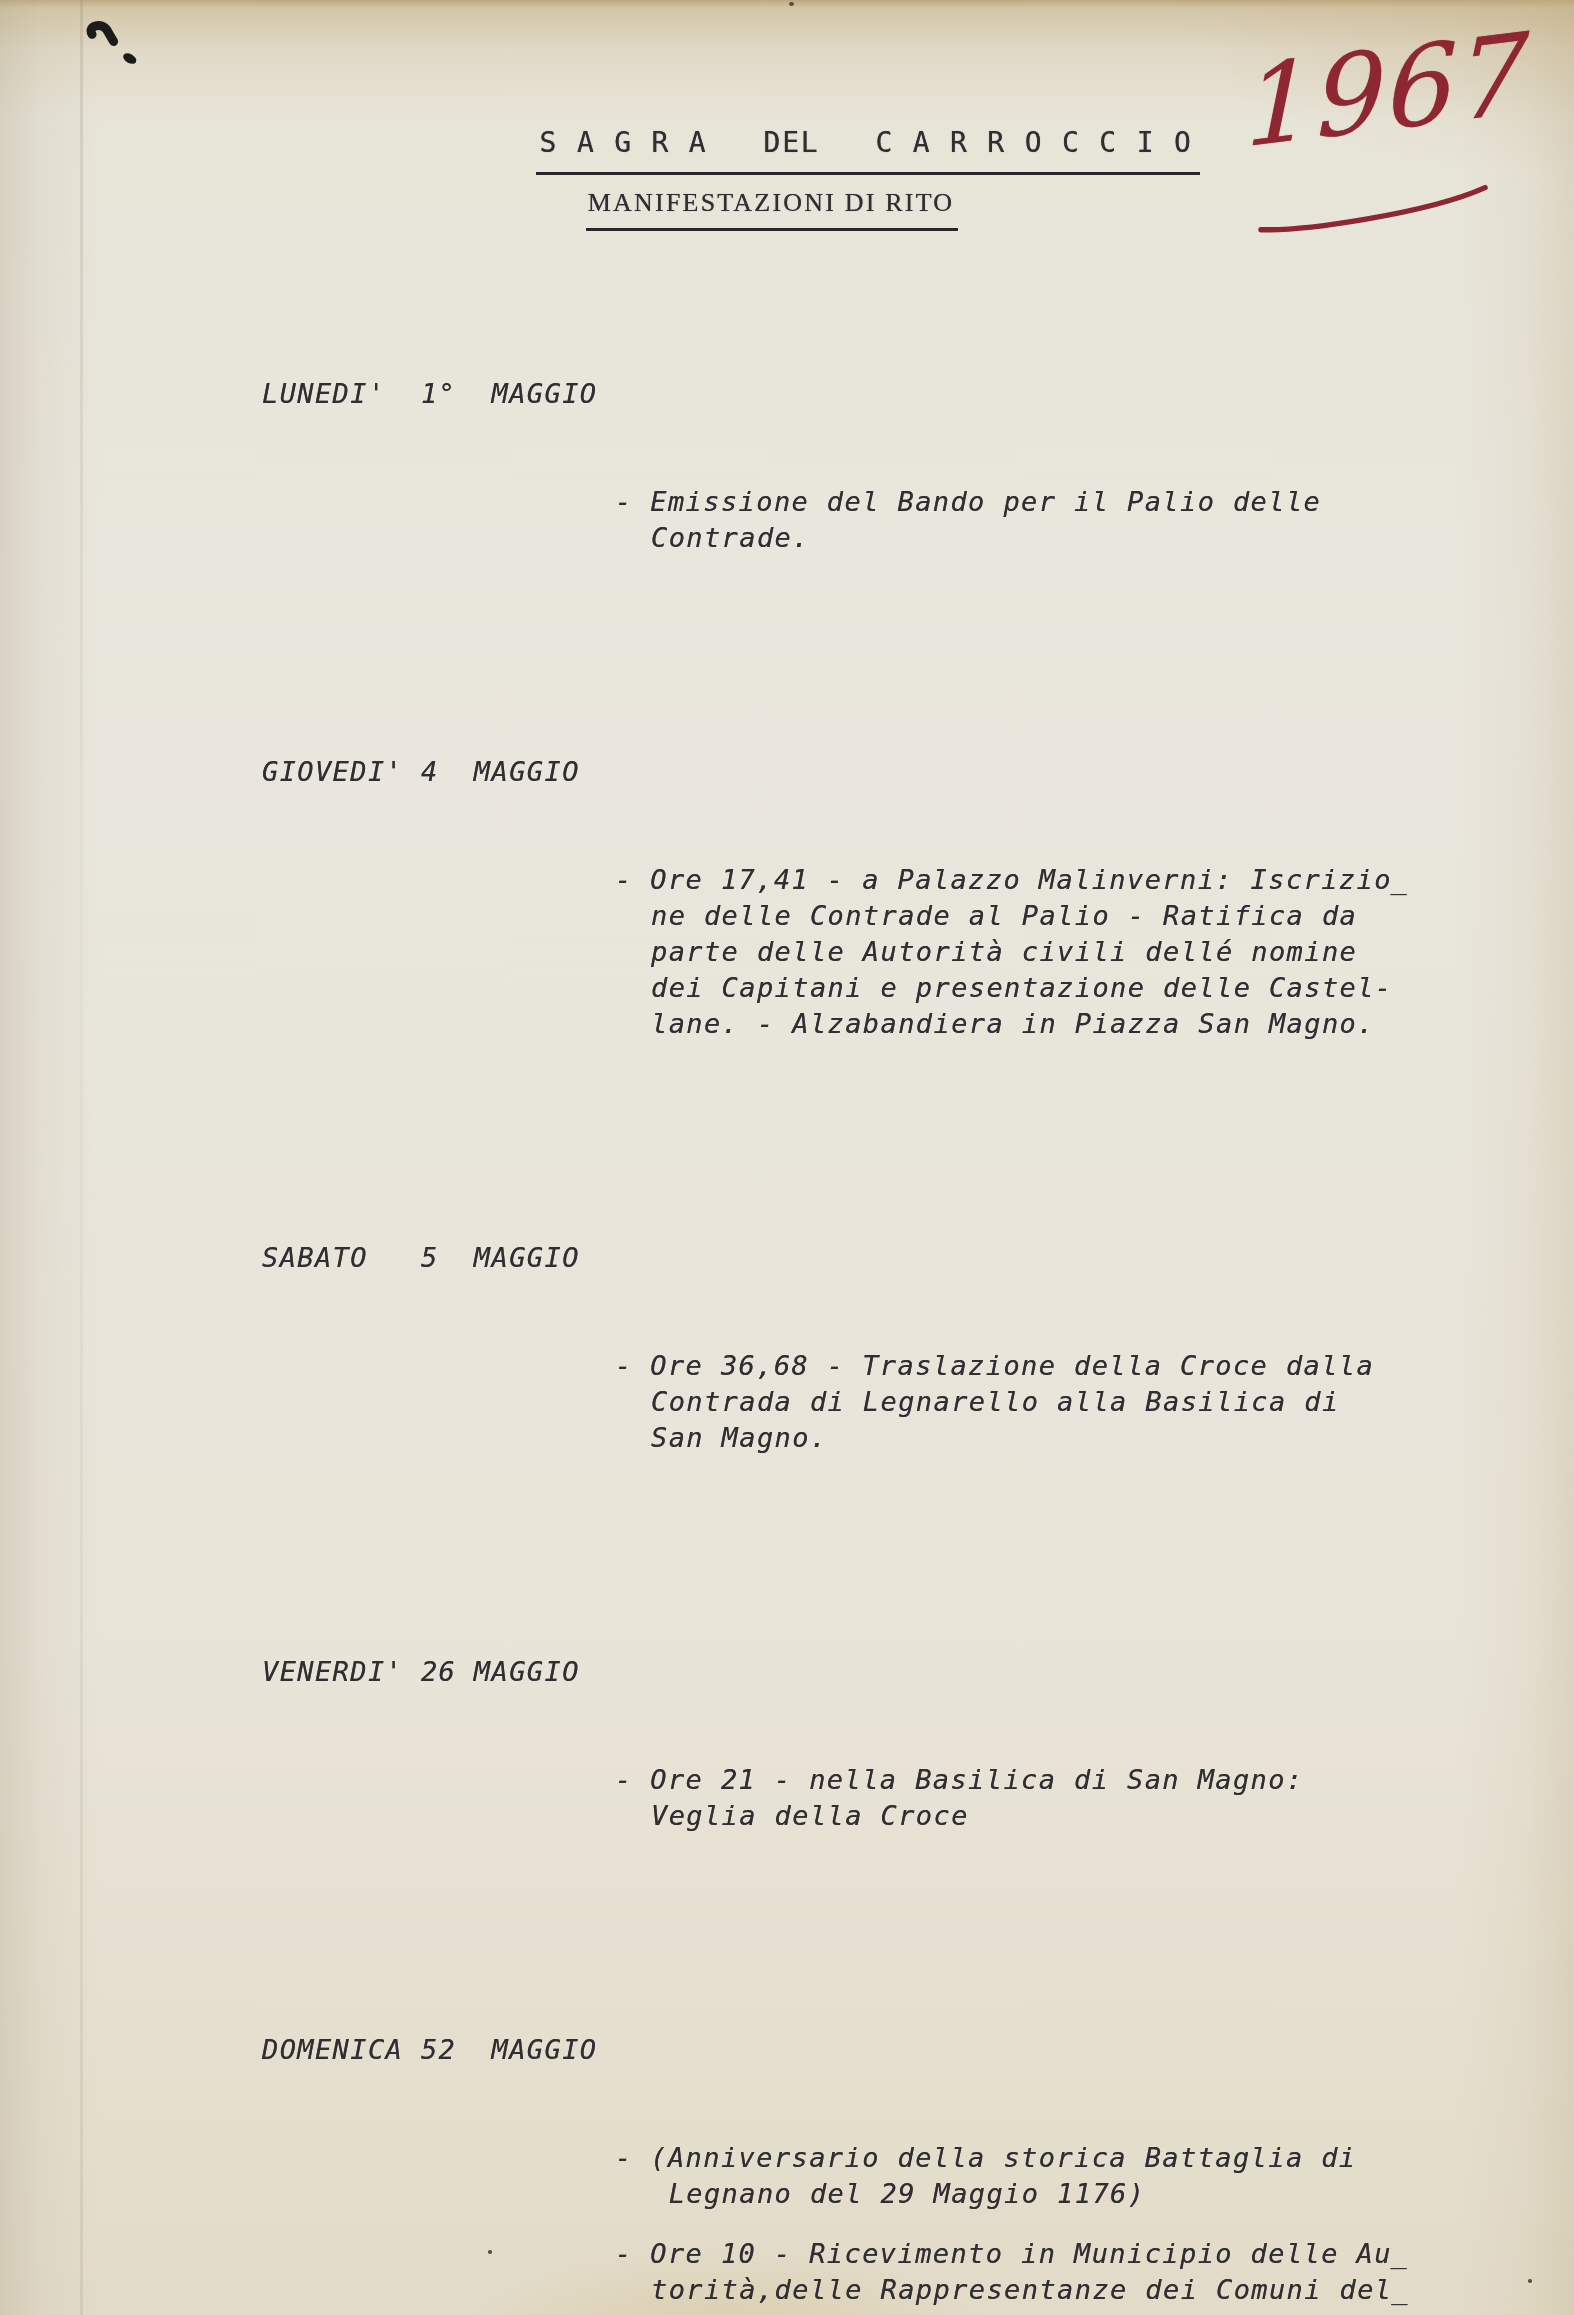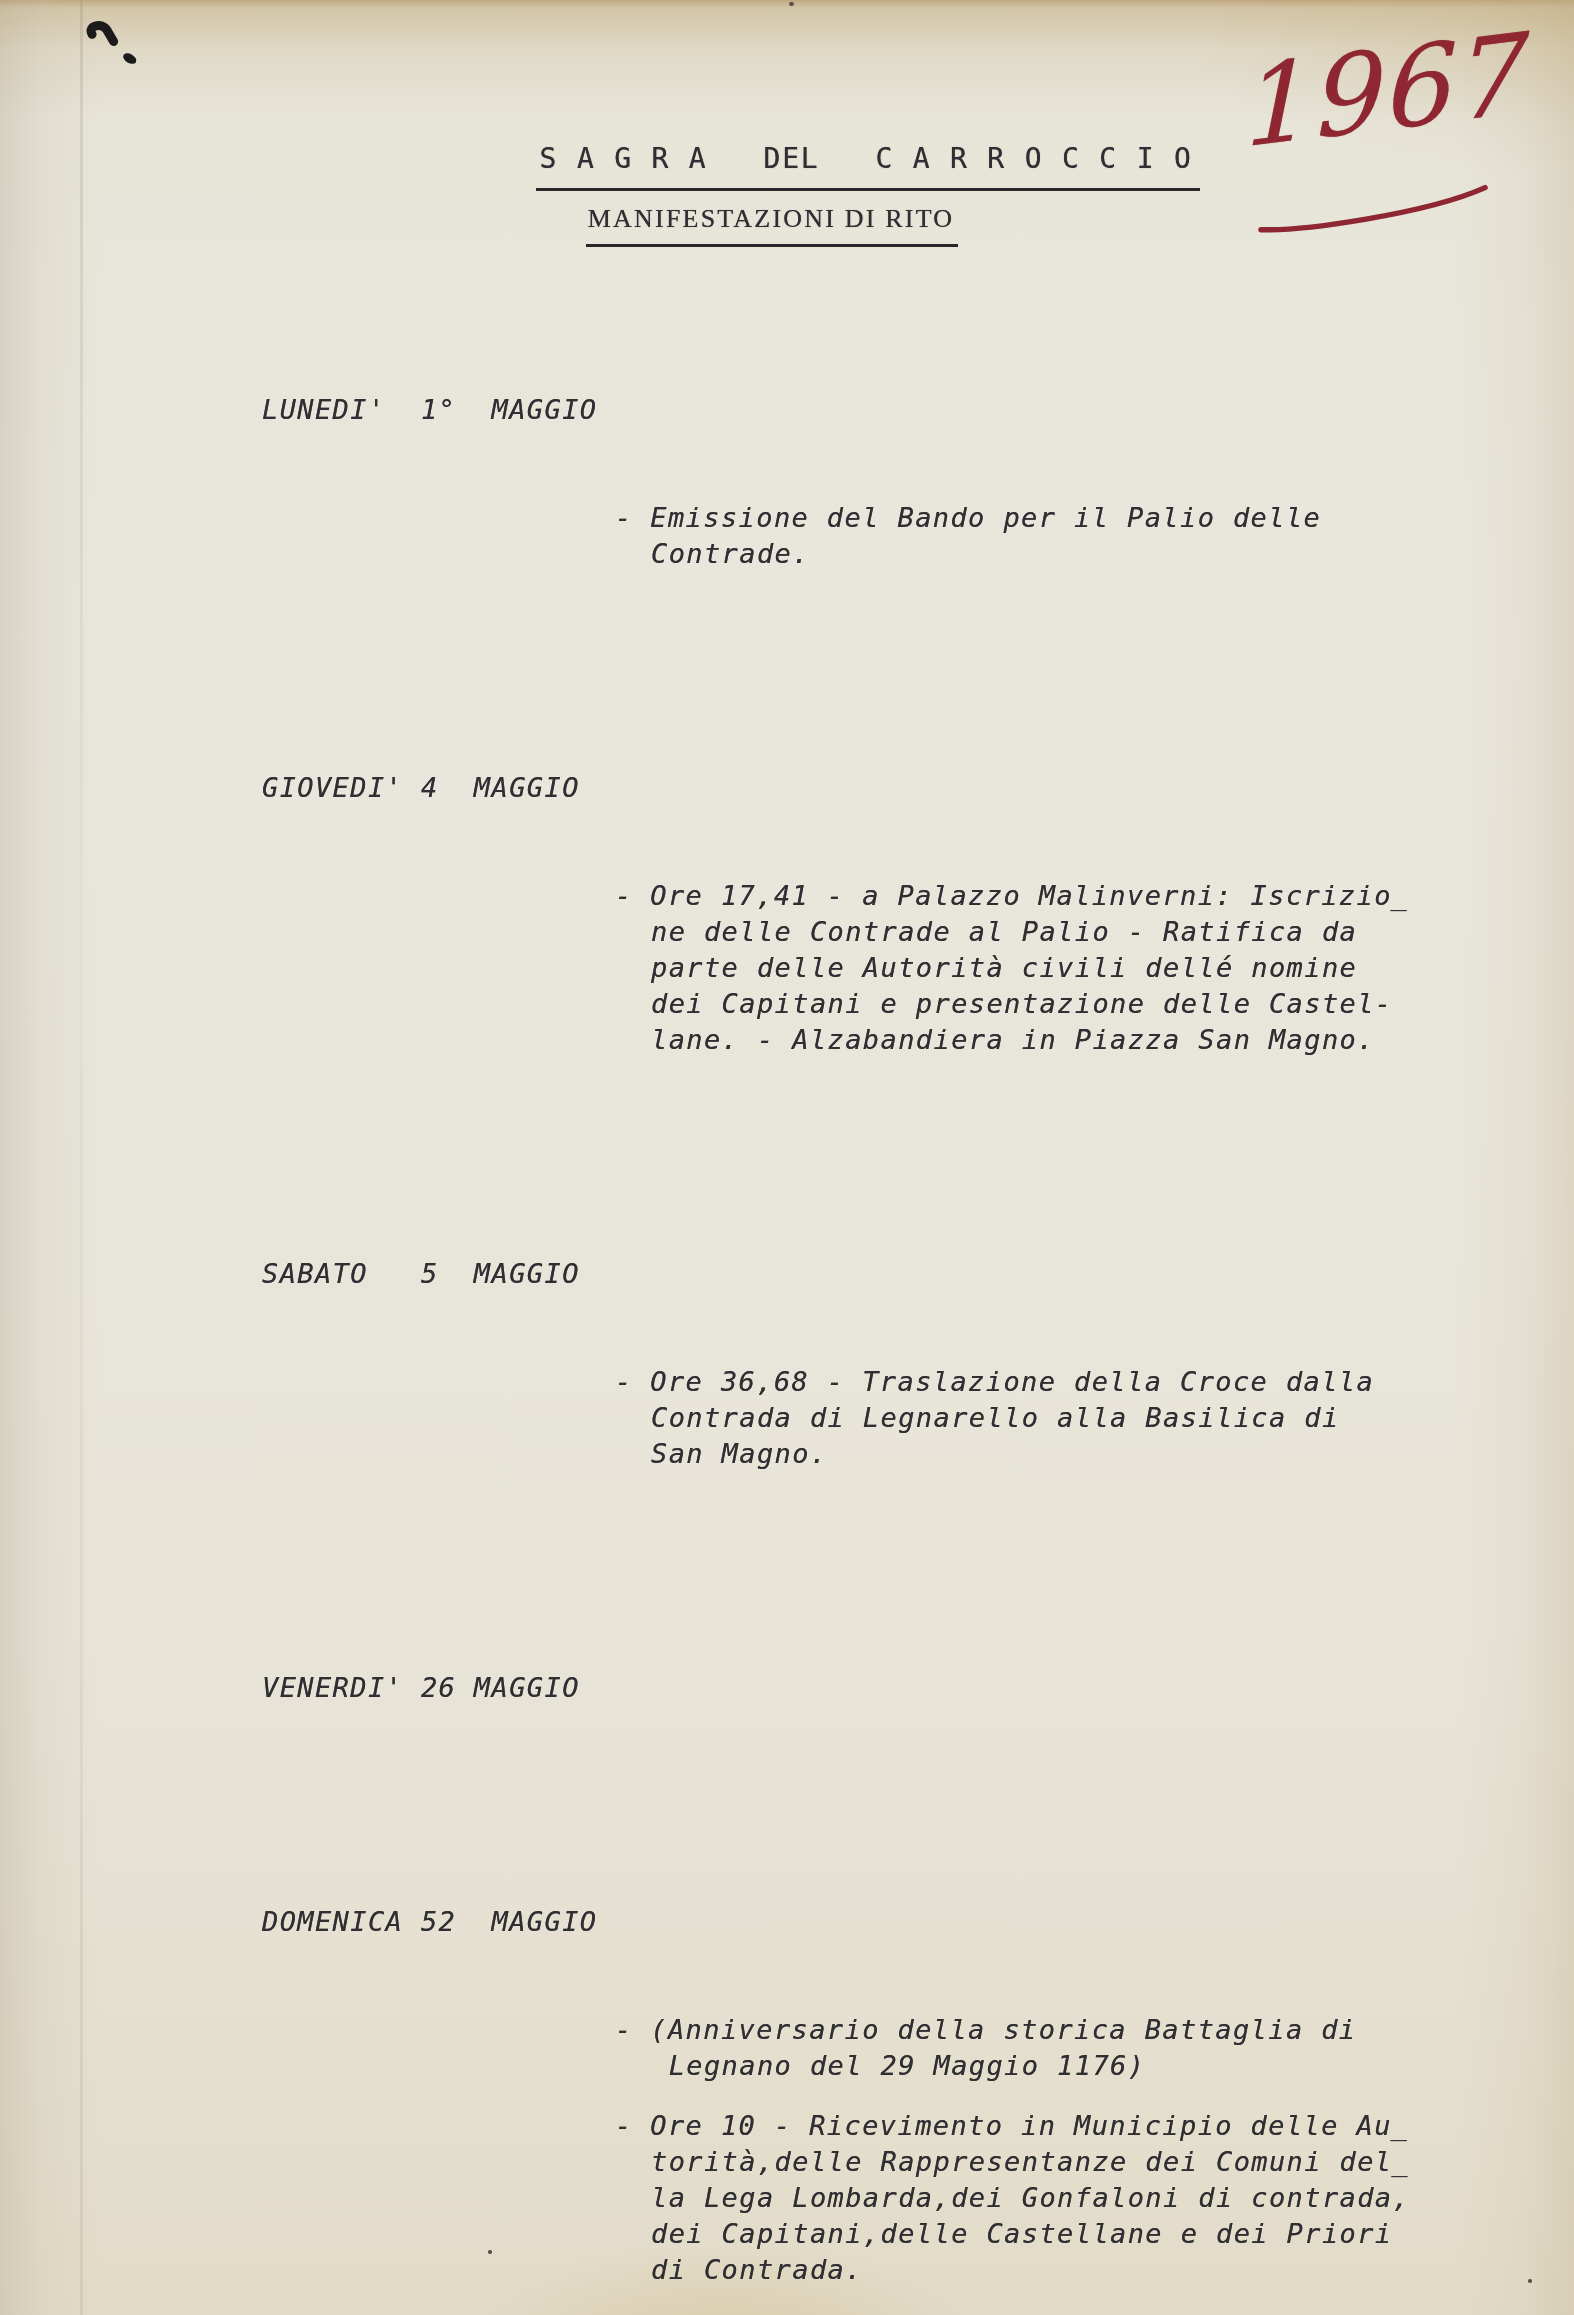--- a/index.html
+++ b/index.html
@@ -18,21 +18,21 @@
   }
   .crease{
     position:absolute;top:0;left:80px;width:2.7px;height:2316px;
     background:linear-gradient(180deg, rgba(150,140,118,0.25), rgba(150,140,118,0.05) 40%, rgba(150,140,118,0.18));
     pointer-events:none;
   }
   .speck{position:absolute;background:#55503f;border-radius:50%;}
 
   
   .tw{font-size:27px;line-height:36px;letter-spacing:1.4px;white-space:pre-wrap;
-      text-shadow:0 0 0.6px rgba(47,47,51,0.75);margin-top:16px;}
+      text-shadow:0 0 0.6px rgba(47,47,51,0.75);}
 
   .title-block{position:absolute;top:125px;left:0;width:1575px;}
   .doc-title{
     position:absolute;left:536px;top:0;
     font-size:28px;letter-spacing:1.8px;white-space:pre;
     border-bottom:3.6px solid #28282c;padding:0 7.2px 11px 3.6px;
     text-shadow:0 0 0.7px rgba(40,40,44,0.8);
   }
   .doc-subtitle{
     position:absolute;left:586px;top:60px;
@@ -111,20 +111,22 @@
 
   <div class="entry">
     <div class="entry-date">SABATO   5  MAGGIO</div>
     <div class="entry-content"><div class="para">- Ore 36,68 - Traslazione della Croce dalla
 Contrada di Legnarello alla Basilica di
 San Magno.</div></div>
   </div>
 
   <div class="entry">
     <div class="entry-date">VENERDI' 26 MAGGIO</div>
+    <div class="entry-content"><div class="para">- Ore 21 - nella Basilica di San Magno:
+Veglia della Croce</div></div>
   </div>
 
   <div class="entry">
     <div class="entry-date">DOMENICA 52  MAGGIO</div>
     <div class="entry-content"><div class="para">- (Anniversario della storica Battaglia di
  Legnano del 29 Maggio 1176)</div><div class="para gap">- Ore 10 - Ricevimento in Municipio delle Au̲
 torità,delle Rappresentanze dei Comuni del̲
 la Lega Lombarda,dei Gonfaloni di contrada,
 dei Capitani,delle Castellane e dei Priori
 di Contrada.</div></div>

